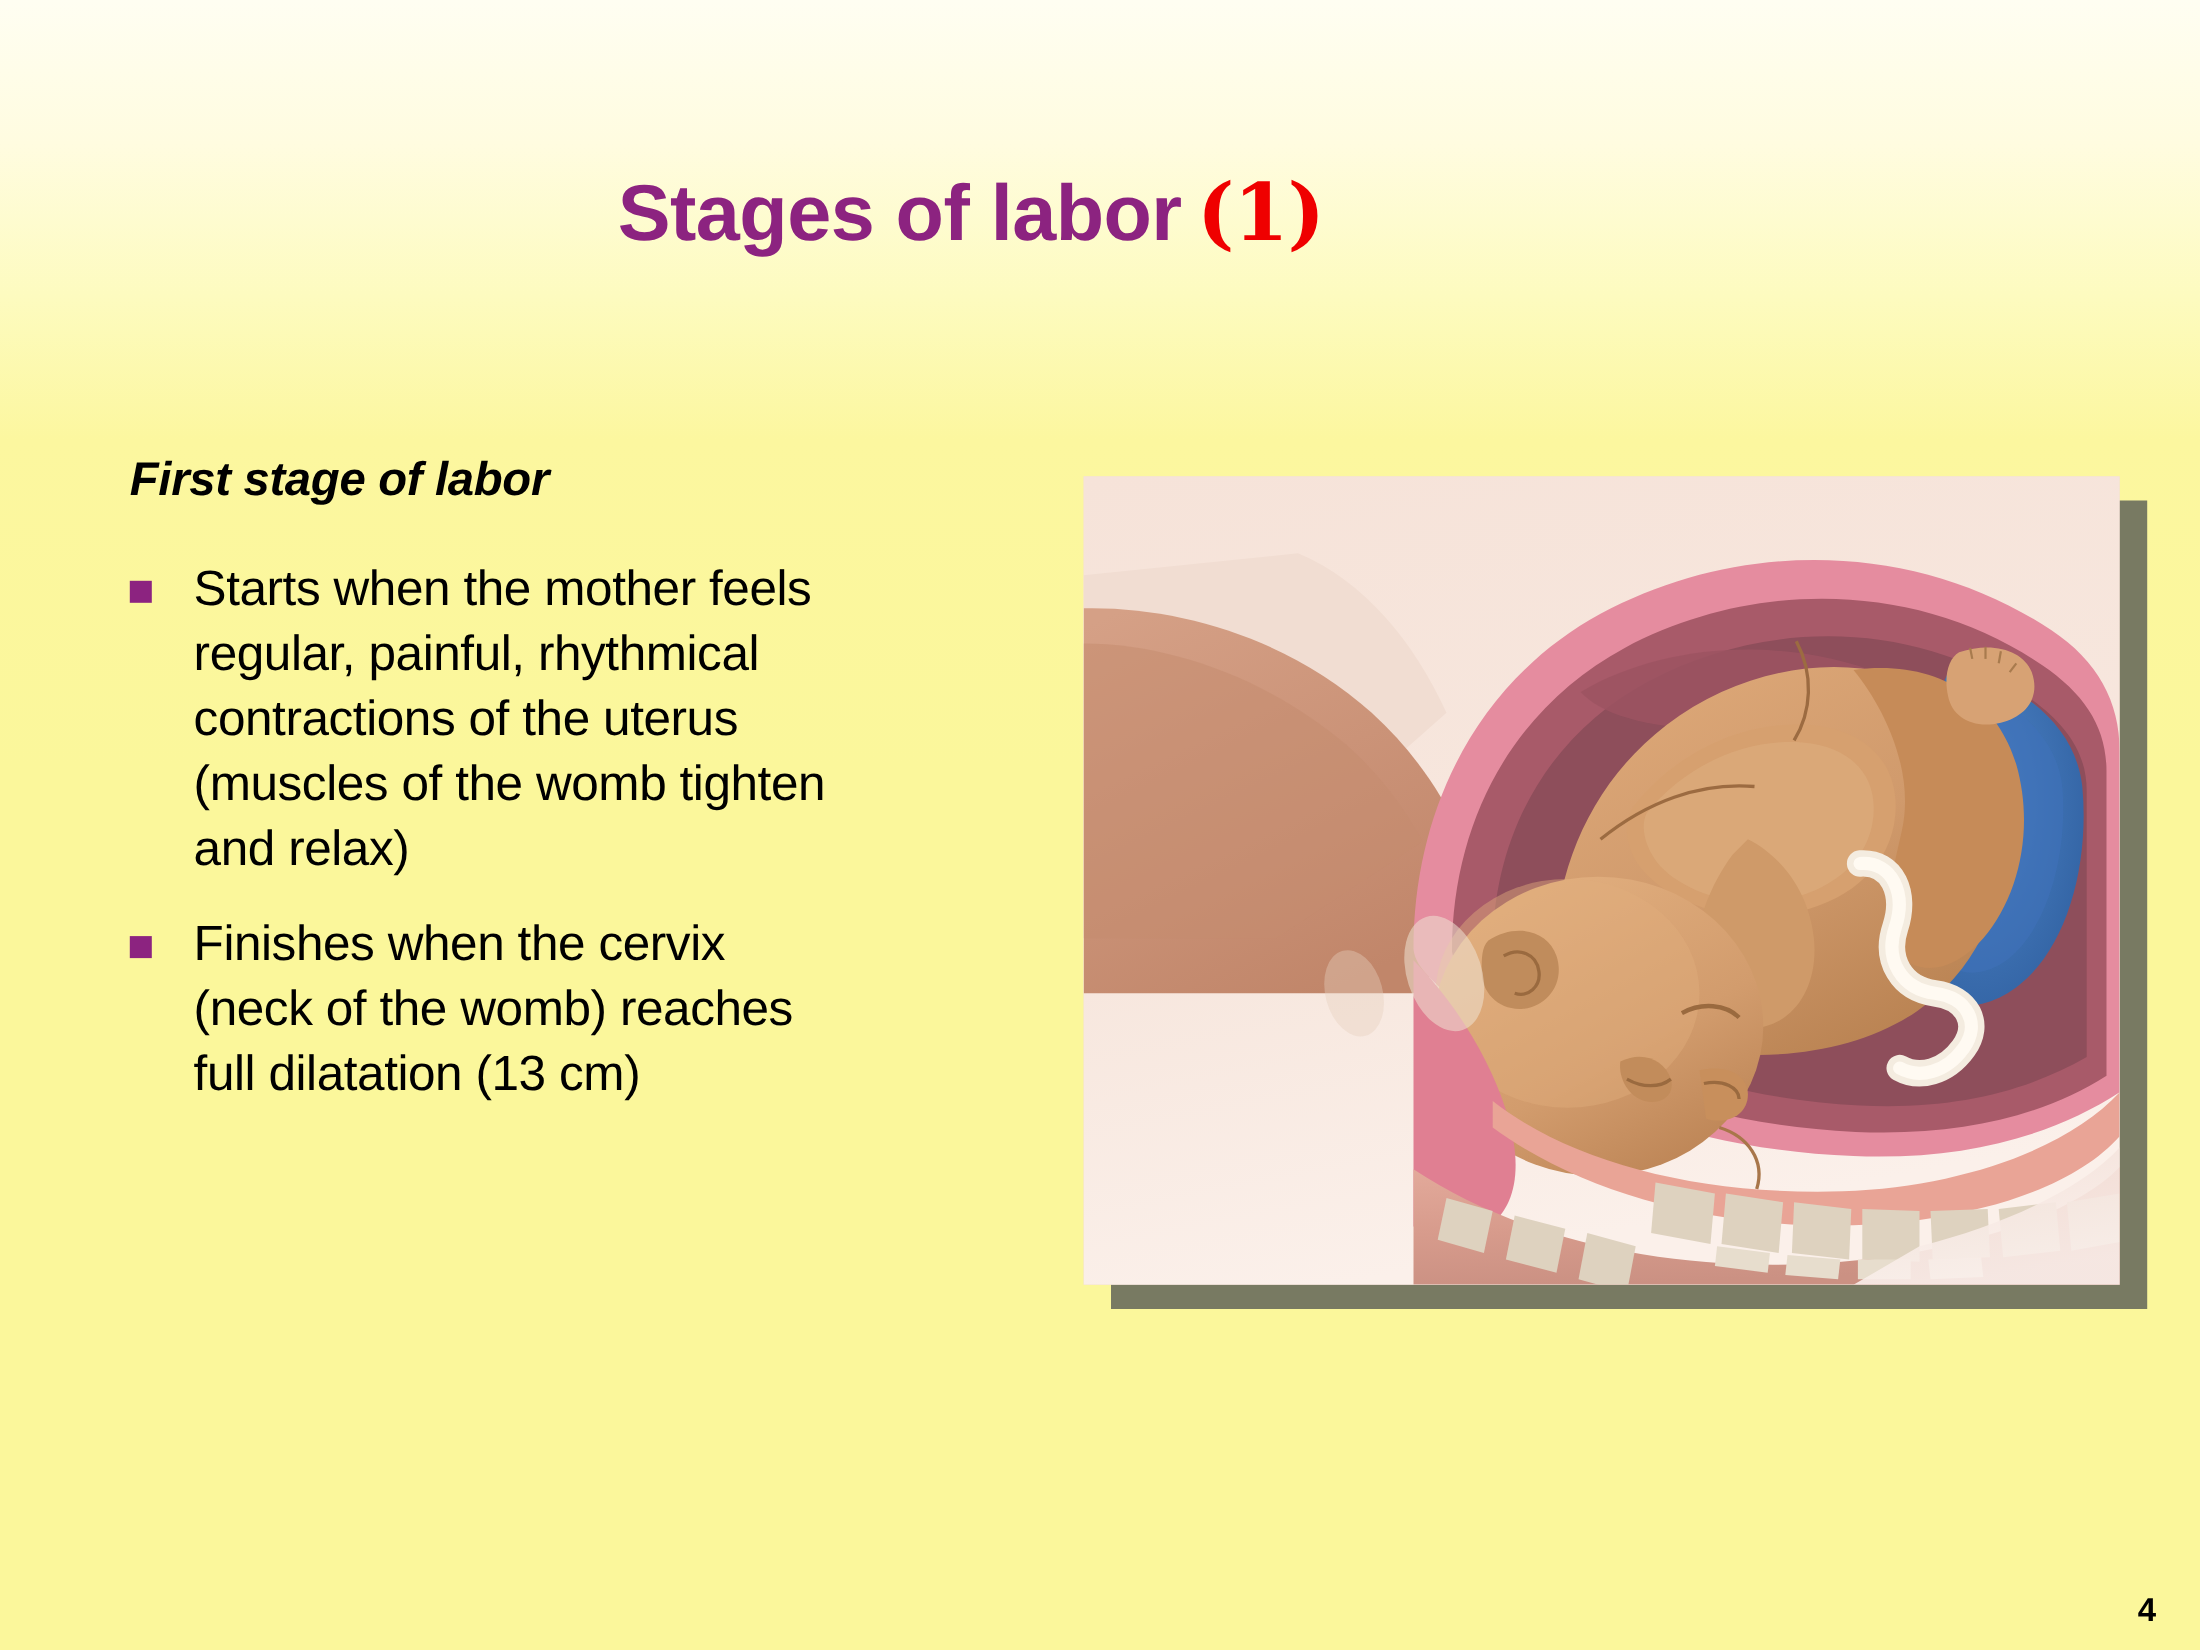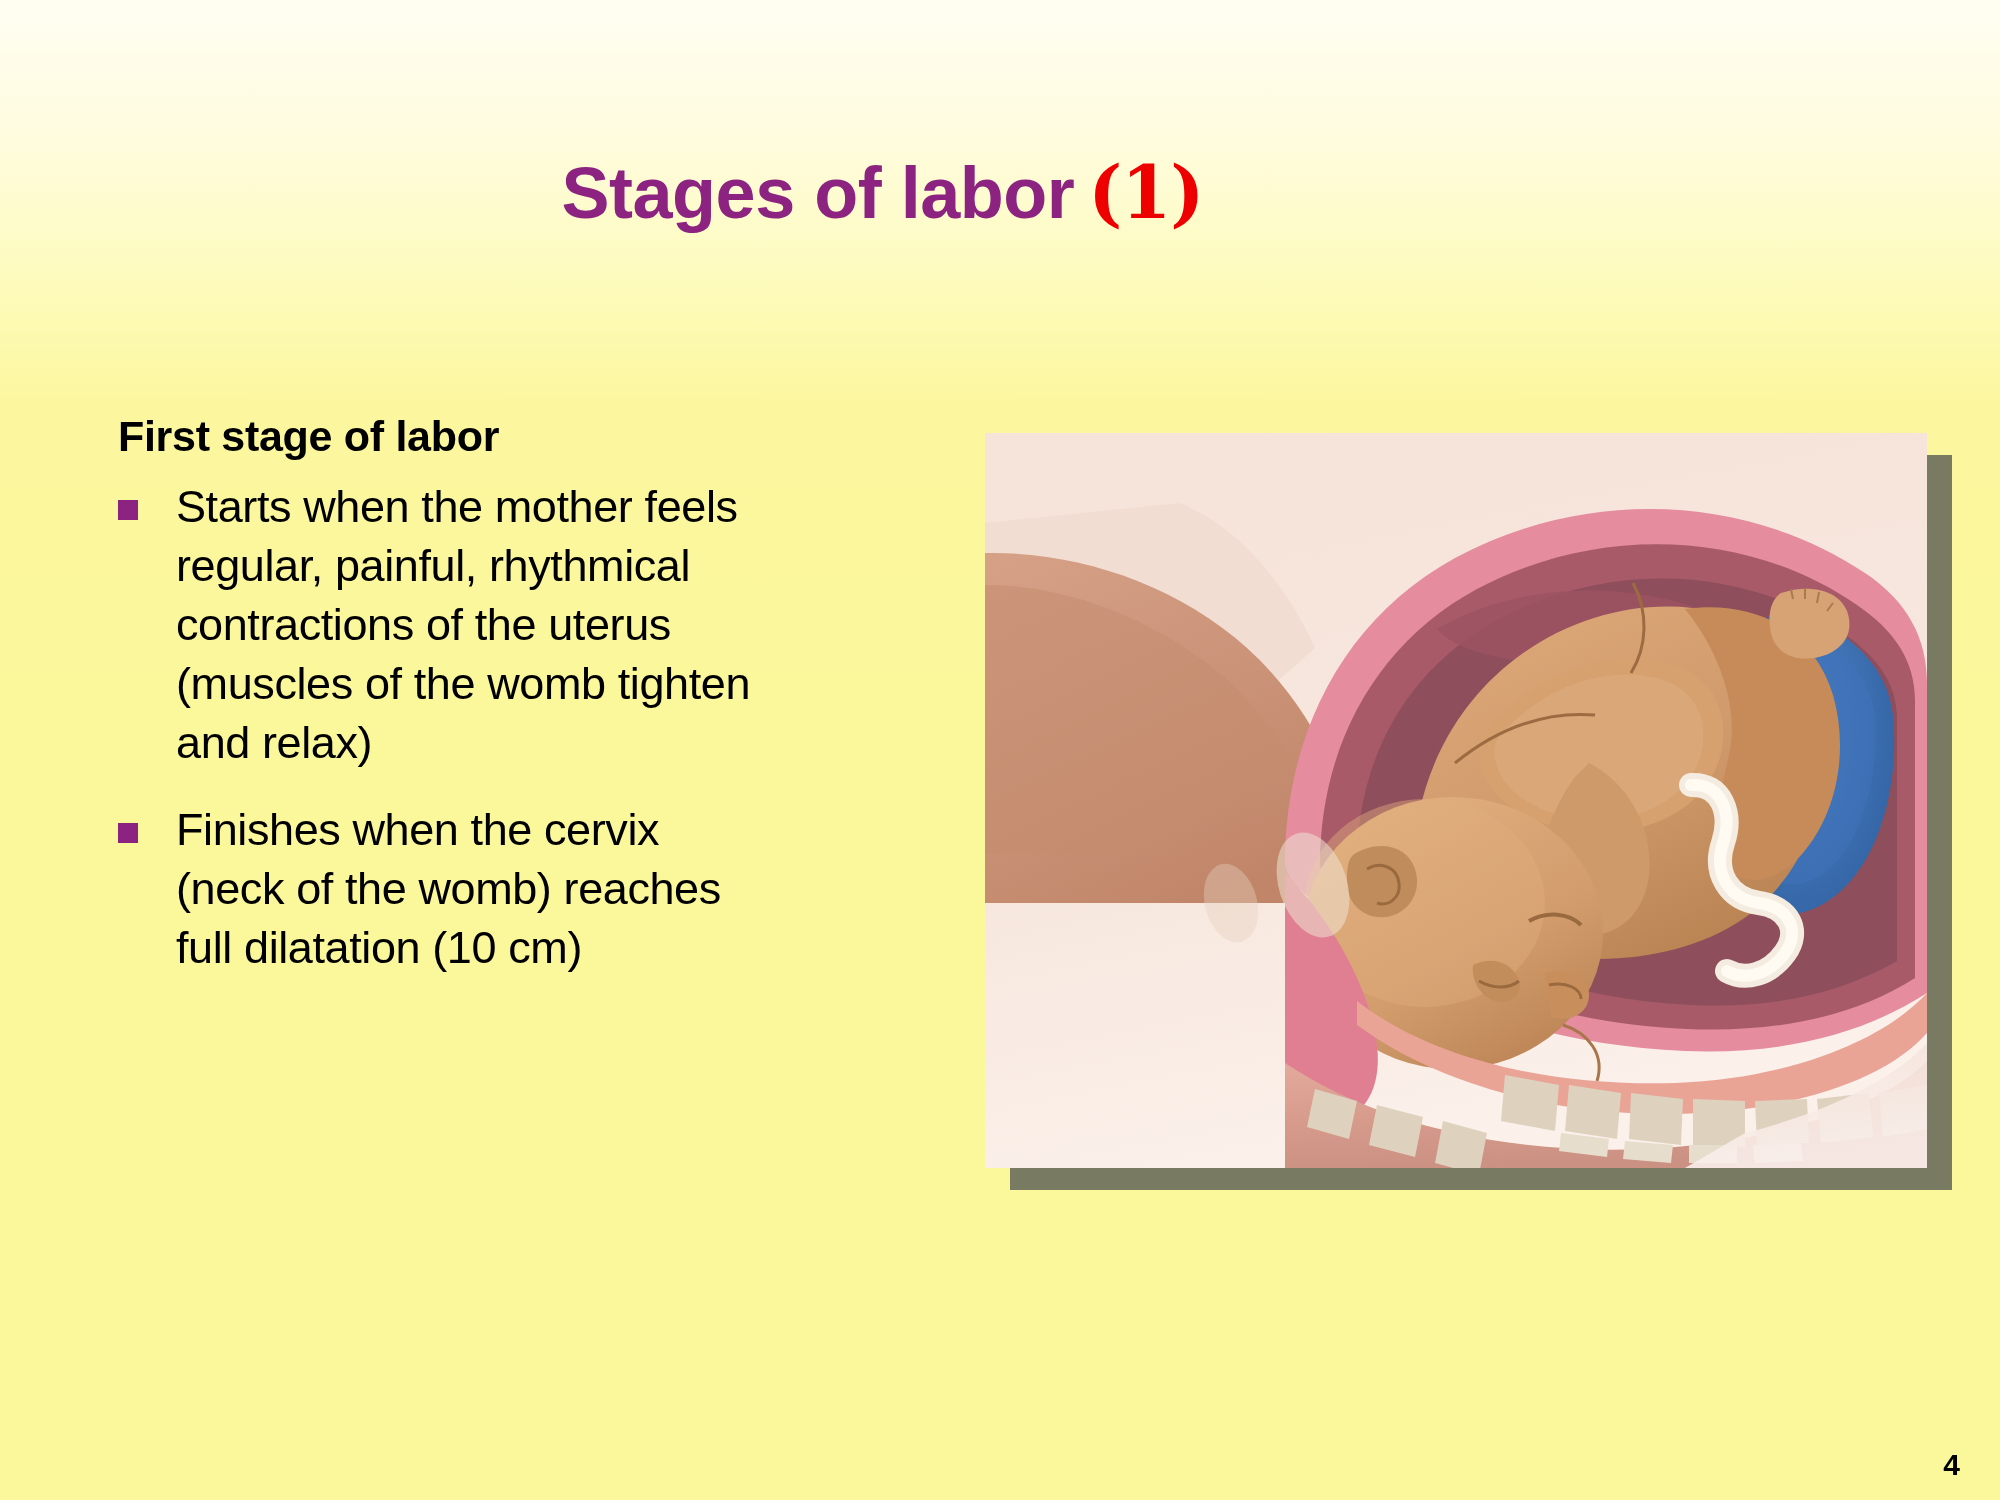--- a/index.html
+++ b/index.html
@@ -57,22 +57,23 @@
     left: 118px;
     top: 415px;
     width: 790px;
   }
   .subheading {
     font-family: "Liberation Sans", sans-serif;
     font-weight: bold;
     font-size: 43px;
     color: #000000;
     line-height: 1.0;
-    margin-bottom: 20px;
+    margin-bottom: 48px;
     letter-spacing: -0.3px;
+    font-style: italic;
   }
   .bullet-row {
     display: flex;
     align-items: flex-start;
     margin-bottom: 28px;
     margin-top: 20px;
   }
   .bullet-marker {
     flex: 0 0 auto;
     width: 20px;
@@ -144,21 +145,21 @@
 regular, painful, rhythmical
 contractions of the uterus
 (muscles of the womb tighten
 and relax)</span>
     </div>
 
     <div class="bullet-row">
       <span class="bullet-marker"></span>
       <span class="bullet-text">Finishes when the cervix
 (neck of the womb) reaches
-full dilatation (10 cm)</span>
+full dilatation (13 cm)</span>
     </div>
 
   </div>
 
   <div id="illustration-shadow"></div>
 
   <div id="illustration">
     <svg viewBox="0 0 942 735" xmlns="http://www.w3.org/2000/svg">
       <defs>
         <linearGradient id="bgGrad" x1="0" y1="0" x2="0.25" y2="1">

